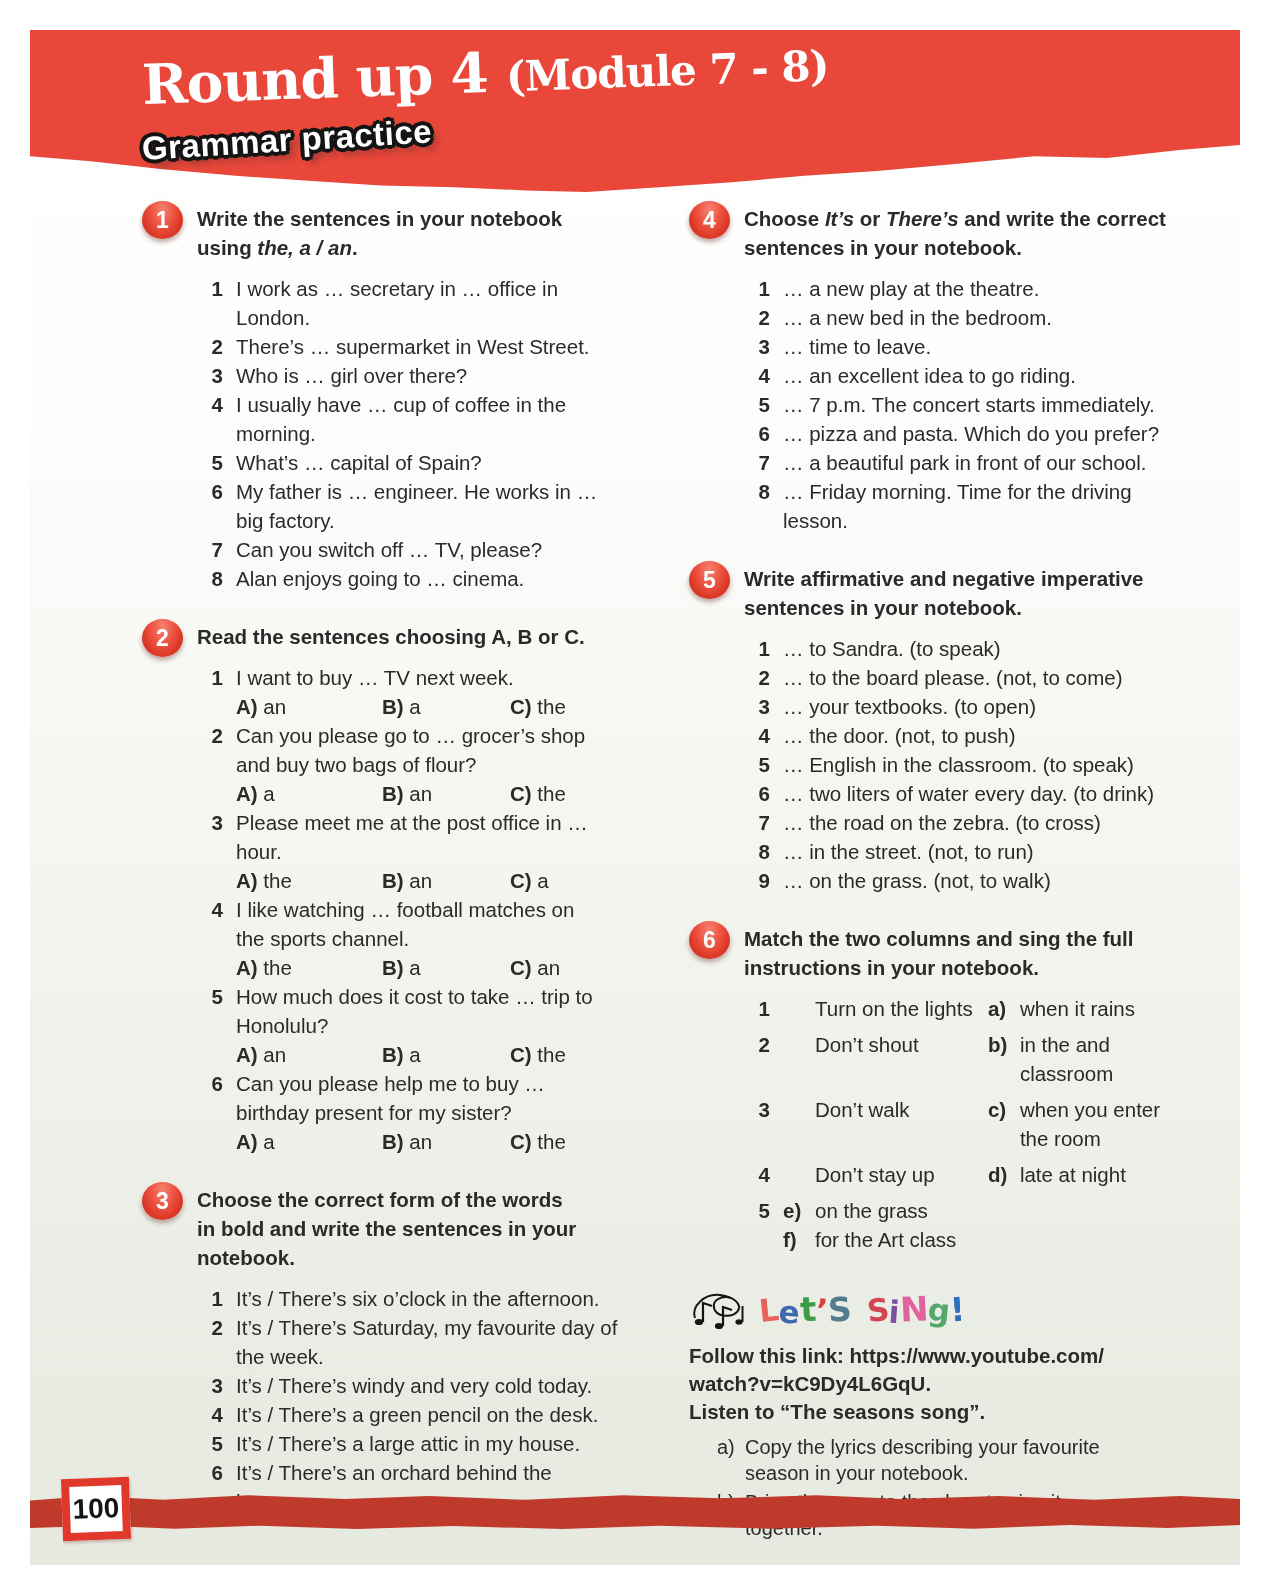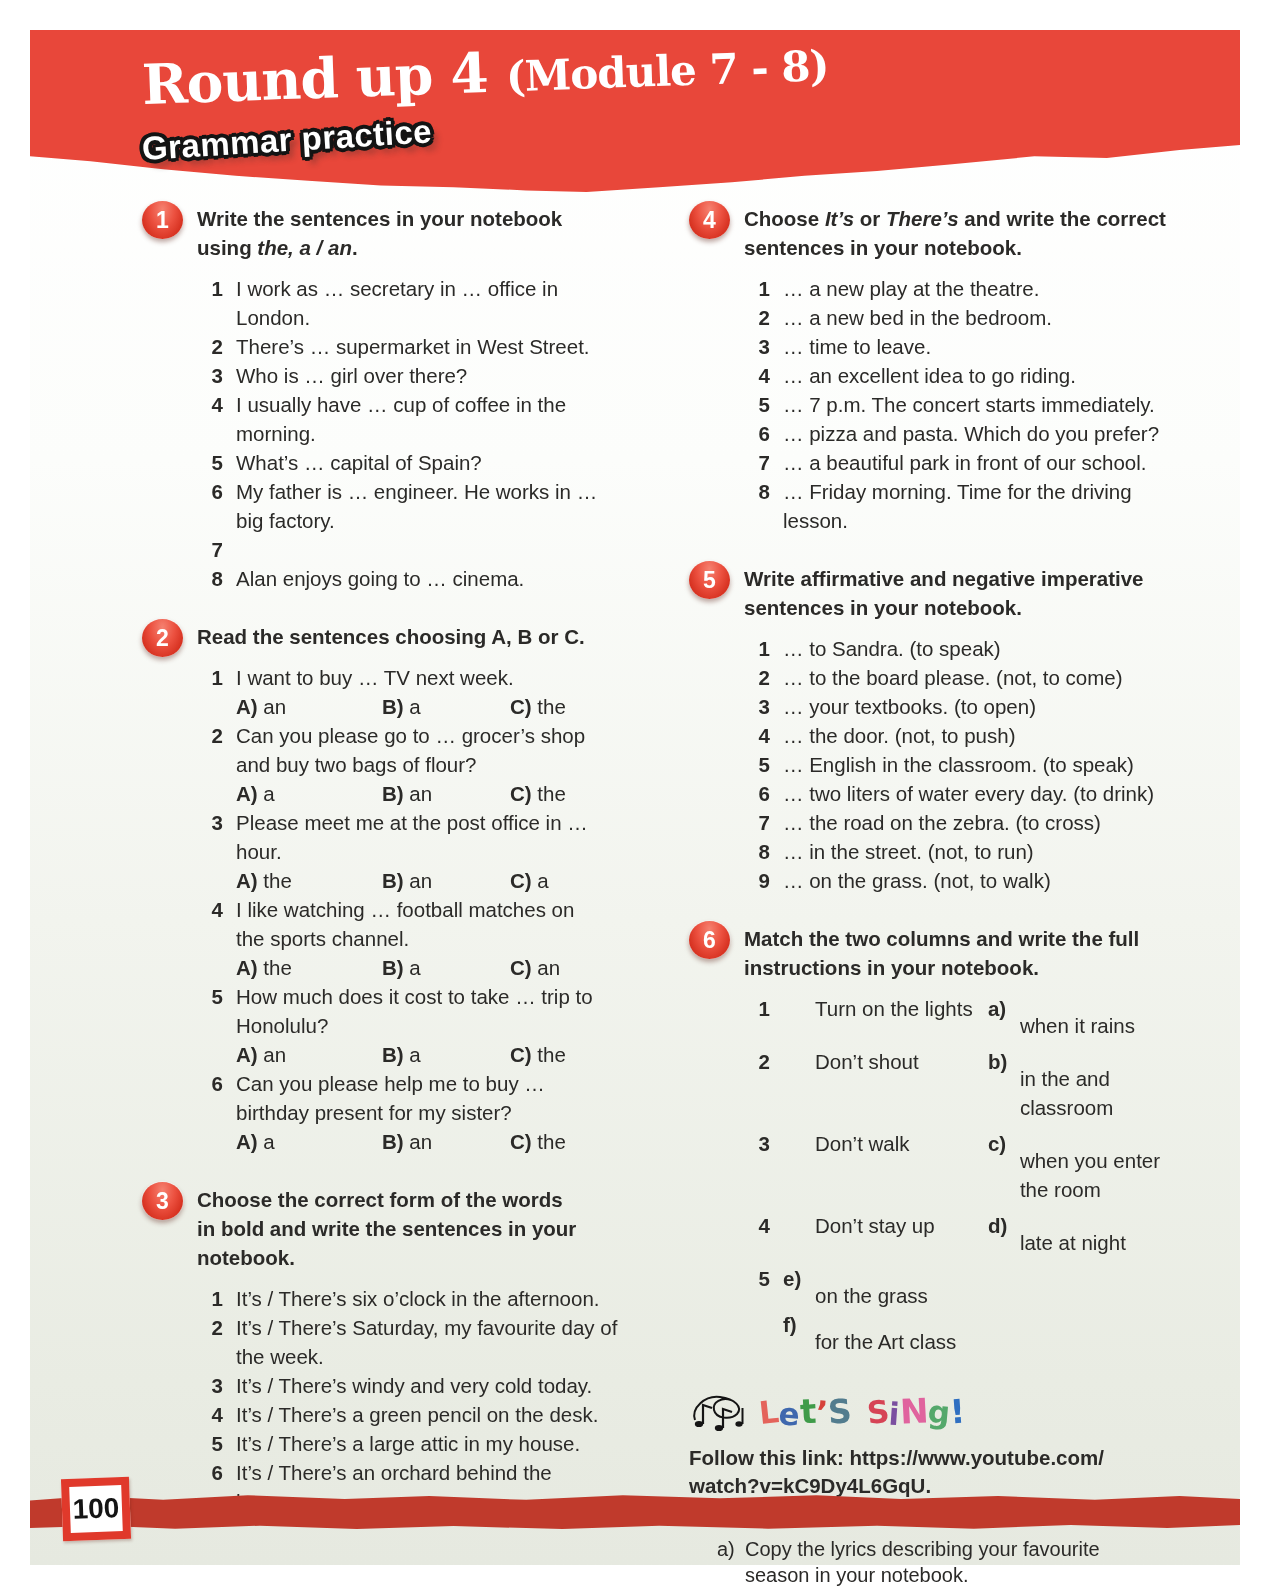--- a/index.html
+++ b/index.html
@@ -34,21 +34,21 @@
   .itext b{font-weight:normal;}
   .opts{display:flex;margin-left:39px;}
   .opt{white-space:nowrap;}
   .opt b{font-weight:bold;}
   .opt:nth-child(1){width:146px;}
   .opt:nth-child(2){width:128px;}
   
   .mrow{display:flex;margin-bottom:7px;font-size:20.5px;line-height:29px;}
   .mleft{width:166px;margin-right:12px;white-space:pre-line;margin-left:32px;}
   .mletter{flex:0 0 32px;font-weight:bold;}
-  .mright{width:190px;white-space:pre-line;margin-top:17px;}
+  .mright{width:190px;white-space:pre-line;}
   .mrights{display:flex;flex-direction:column;}
   .mrights > div{display:flex;}
   
   .sing{margin-top:14px;padding-right:10px;}
   .sing-head{display:flex;align-items:center;gap:8px;margin-bottom:10px;}
   .sw{white-space:nowrap;}
   .sw + .sw{margin-left:15px;}
   .sl{display:inline-block;font-weight:bold;font-size:31px;font-family:"DejaVu Sans",sans-serif;}
   .sw .sl:nth-child(1){transform:rotate(-6deg);}
   .sw .sl:nth-child(2){transform:rotate(4deg) translateY(2px);}
@@ -110,20 +110,21 @@
                 <span class="inum">5</span>
                 <span class="itext">What’s … capital of Spain?</span>
               </div>
             <div class="item">
                 <span class="inum">6</span>
                 <span class="itext">My father is … engineer. He works in …
 big factory.</span>
               </div>
             <div class="item">
                 <span class="inum">7</span>
+                <span class="itext">Can you switch off … TV, please?</span>
               </div>
             <div class="item">
                 <span class="inum">8</span>
                 <span class="itext">Alan enjoys going to … cinema.</span>
               </div>
           </div>
         </div>
       </div>
 
       <div class="ex">
@@ -320,21 +321,21 @@
                 <span class="inum">9</span>
                 <span class="itext">… on the grass. (not, to walk)</span>
               </div>
           </div>
         </div>
       </div>
 
       <div class="ex">
         <div class="badge">6</div>
         <div class="ex-body">
-          <div class="ex-title">Match the two columns and write the full
+          <div class="ex-title">Match the two columns and sing the full
 instructions in your notebook.</div>
           <div class="items">
             <div class="mrow">
                 <span class="inum">1</span>
                 <span class="mleft">Turn on the lights</span>
                 <span class="mletter">a)</span>
                 <span class="mright">when it rains</span>
               </div>
             <div class="mrow">
                 <span class="inum">2</span>

